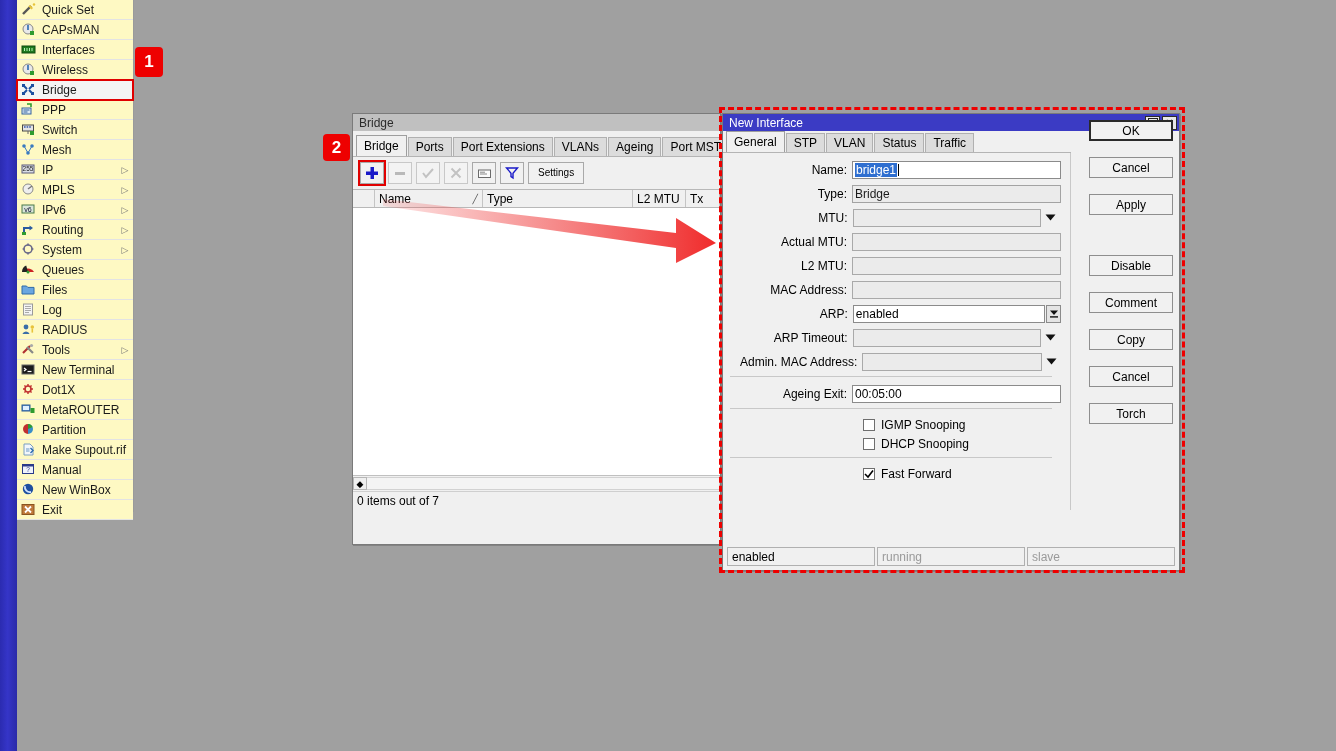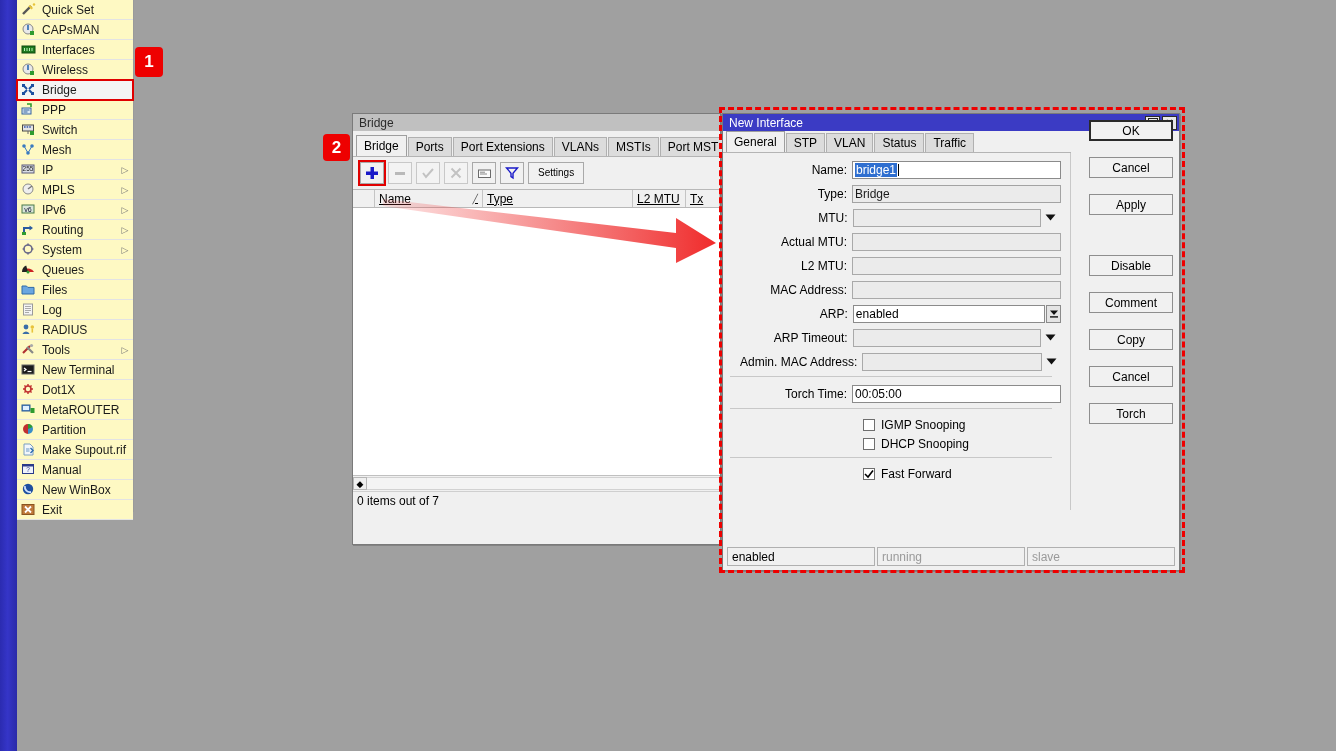--- a/index.html
+++ b/index.html
@@ -111,21 +111,21 @@
   }
 
   
   .grid-head {
     display: flex; height: 17px; background: #f0f0f0;
     border-top: 1px solid #b8b8b8; border-bottom: 1px solid #b8b8b8;
     font-size: 12px;
   }
   .gh-cell {
     border-right: 1px solid #c4c4c4; padding: 0 4px; box-sizing: border-box;
-    display: flex; align-items: center; overflow: hidden; white-space: nowrap; text-decoration: underline;
+    display: flex; align-items: center; overflow: hidden; white-space: nowrap;
   }
   .grid-body { background: #ffffff; }
   .hscroll {
     height: 15px; background: #f0f0f0; border-top: 1px solid #c0c0c0;
     display: flex; align-items: center;
   }
   .hscroll .arrow {
     width: 14px; height: 13px; background: #efefef; border: 1px solid #b6b6b6;
     display:flex; align-items:center; justify-content:center;
     font-size: 9px; box-sizing: border-box;
@@ -425,21 +425,21 @@
 
   <div class="window" id="bridge-window" style="left:352px; top:113px; width:367px; height:430px;">
     <div class="titlebar inactive">
       <span class="tb-title">Bridge</span>
     </div>
     <div class="tabstrip" id="bridge-tabs">
         <div class="tab active">Bridge</div>
         <div class="tab">Ports</div>
         <div class="tab">Port Extensions</div>
         <div class="tab">VLANs</div>
-        <div class="tab">MSTIs</div>
+        <div class="tab">Ageing</div>
         <div class="tab">Port MST Overrides</div>
       </div>
     <div class="toolbar">
       <div class="tbtn redbox">
         <svg width="14" height="14" viewBox="0 0 14 14">
           <rect x="5.5" y="1" width="3.5" height="12" fill="#1919c8"></rect>
           <rect x="1" y="5.5" width="12" height="3.5" fill="#1919c8"></rect>
         </svg>
       </div>
       <div class="tbtn disabled">
@@ -592,21 +592,21 @@
             <span></span>
           </div>
           <div class="ddplain">
             <svg width="11" height="7" viewBox="0 0 11 7">
               <path d="M0.5 0.5 H10.5 L5.5 6.5 Z" fill="#111"></path>
             </svg>
           </div>
         </div>
         <div class="sep-line"></div>
         <div class="frow">
-          <div class="flabel">Torch Time:</div>
+          <div class="flabel">Ageing Exit:</div>
           <div class="finput" style="width:228px">
             <span>00:05:00</span>
           </div>
         </div>
         <div class="sep-line"></div>
         <div class="cbrow">
           <span class="cbox"></span>
           <span>IGMP Snooping</span>
         </div>
         <div class="cbrow">

